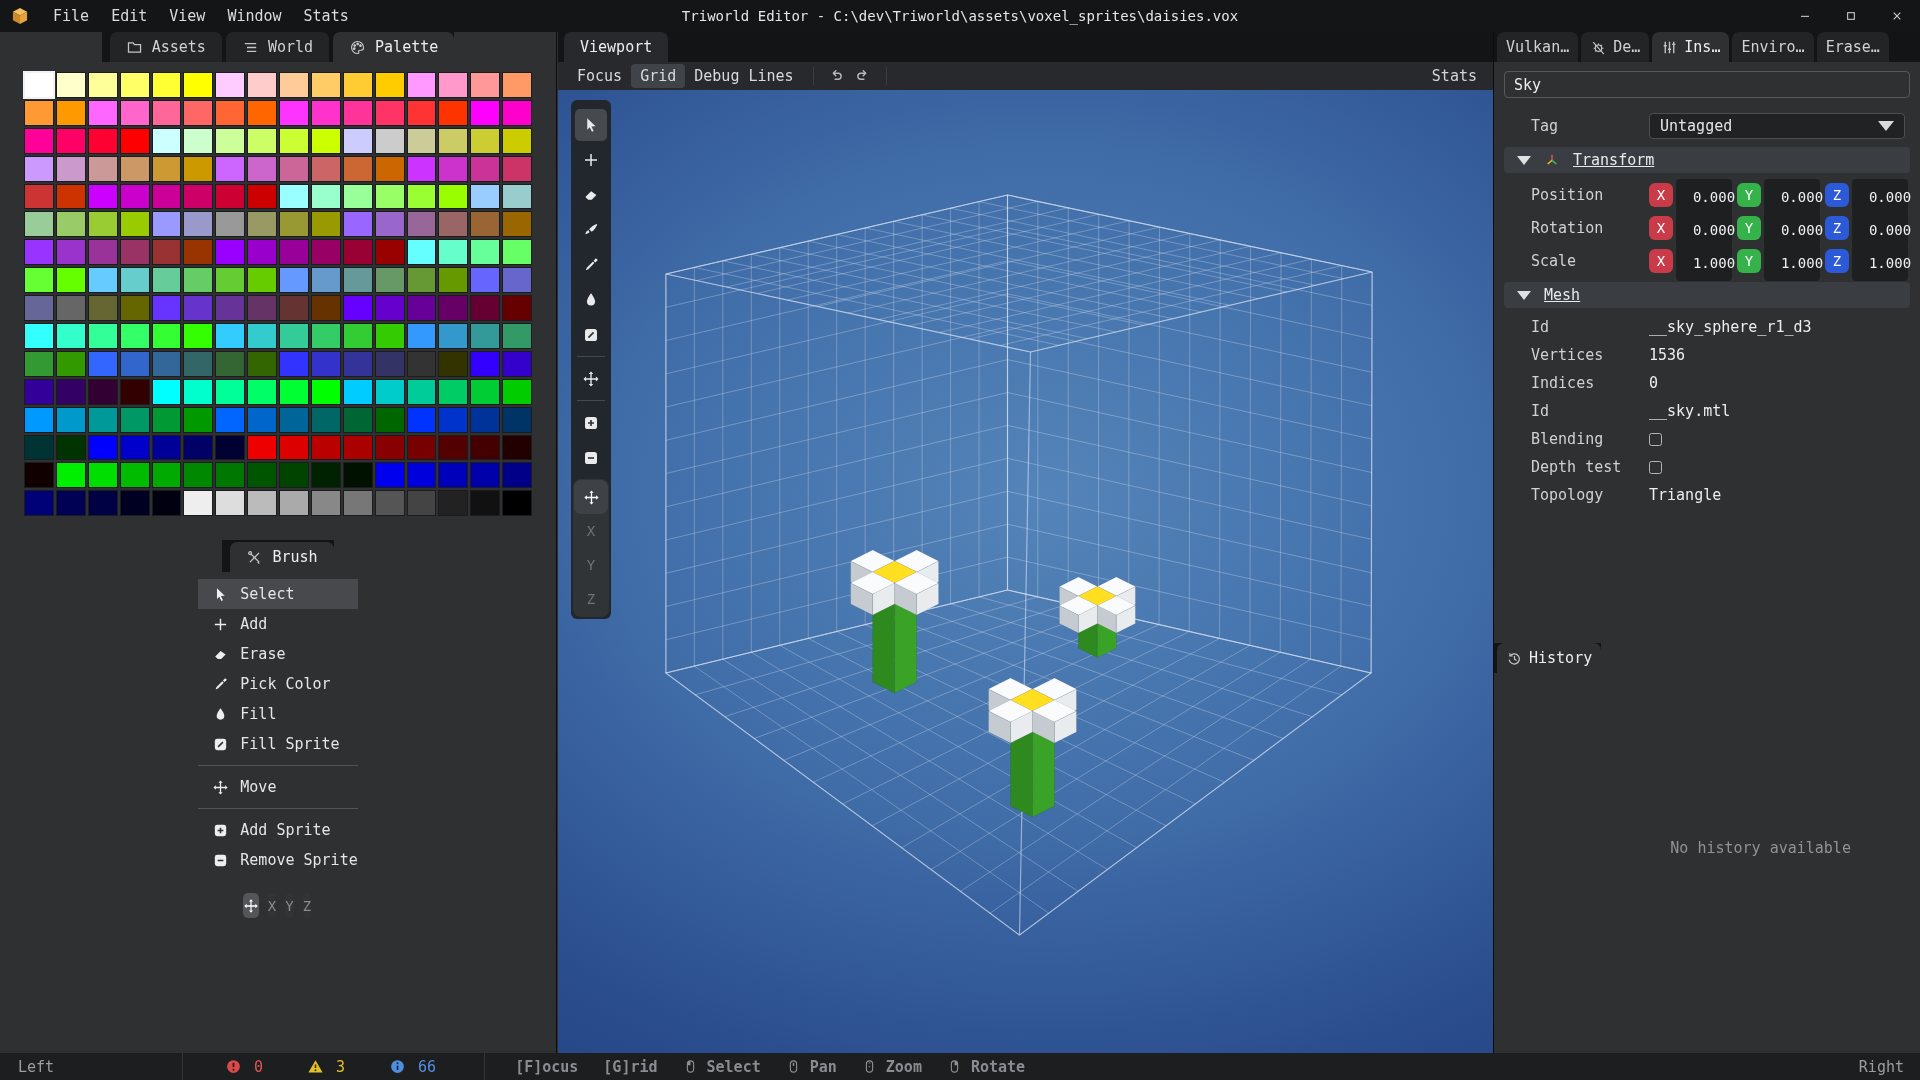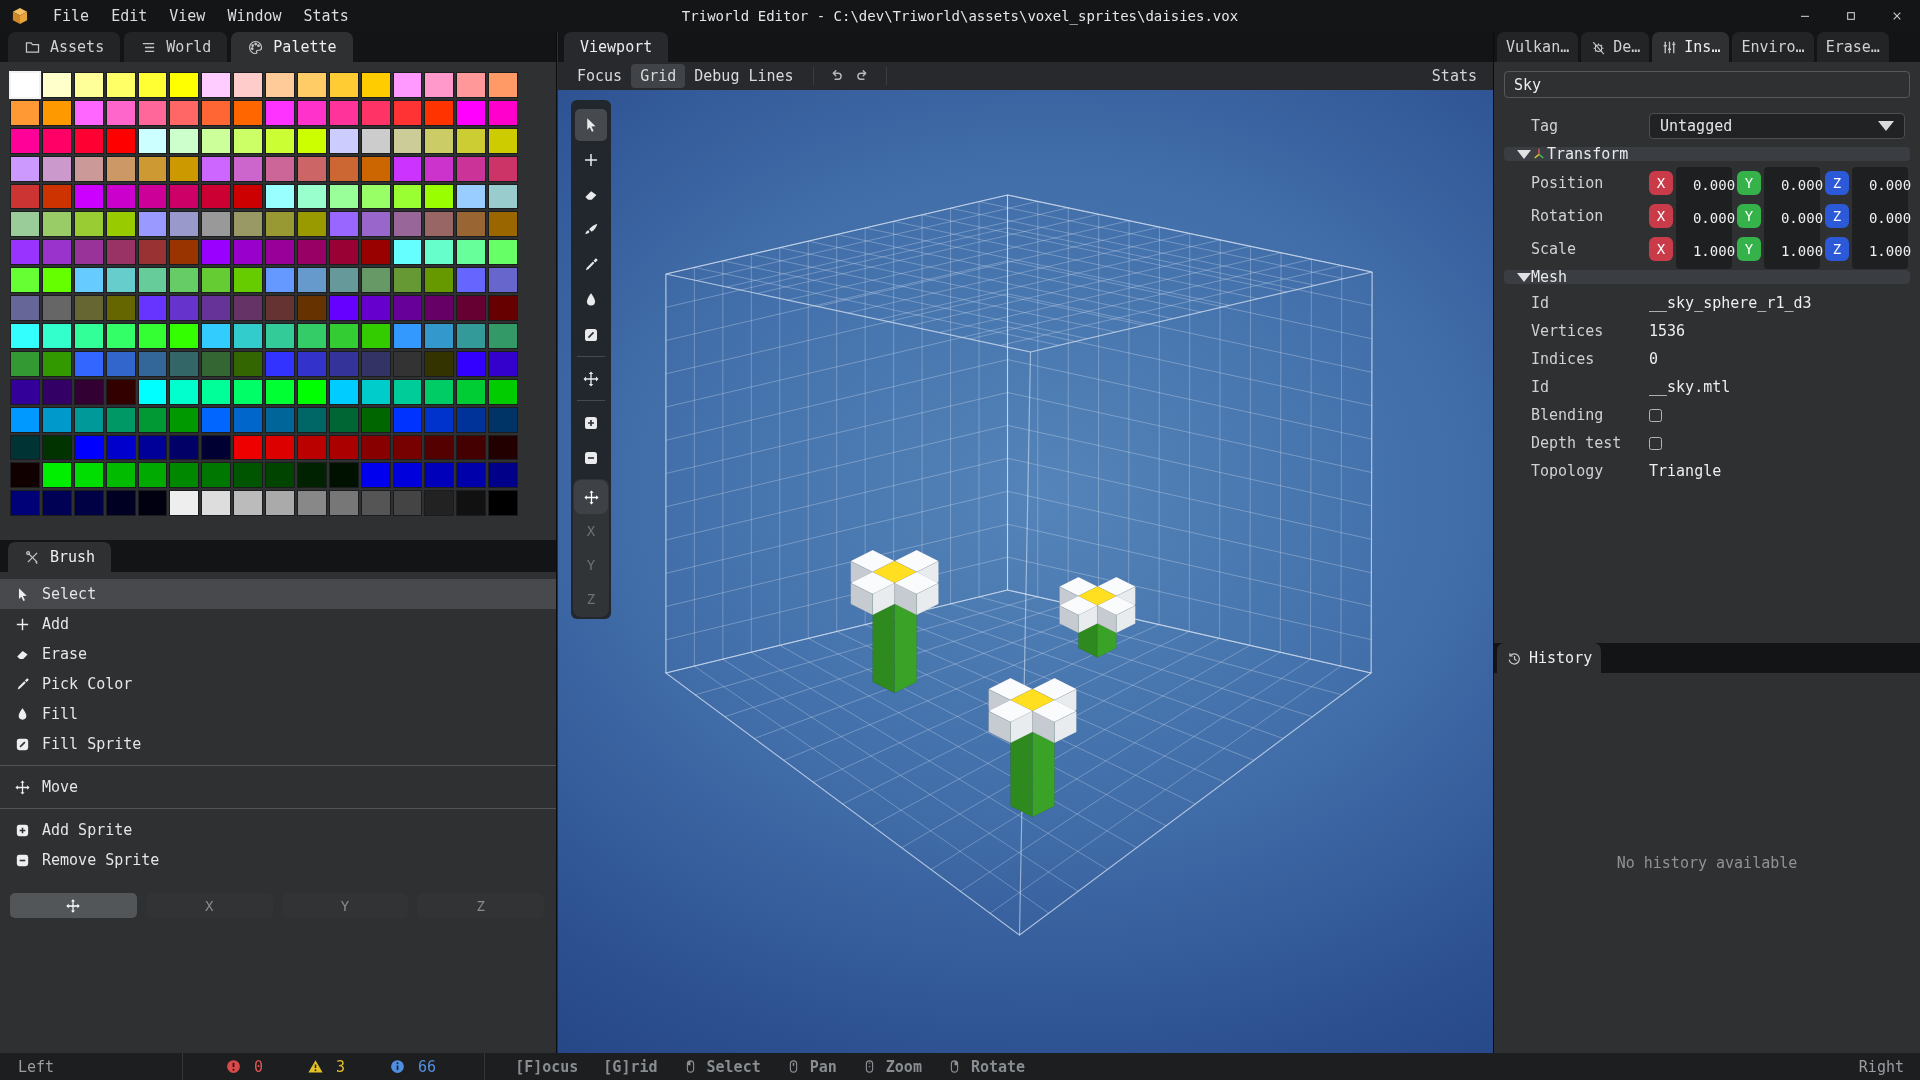--- a/index.html
+++ b/index.html
@@ -23,21 +23,21 @@
 
   
   .tabbar{height:30px;background:#131415;display:flex;align-items:flex-end;gap:4px;padding-left:8px;}
   .tab{height:30px;display:flex;align-items:center;gap:9px;padding:0 16px;background:#222426;
        color:#cfd2d4;border-radius:7px 7px 0 0;white-space:nowrap;}
   .tab.active{background:#2e3032;color:#eceeef;}
   .tab .icn{width:17px;height:17px;color:#c4c7ca;}
 
   
   .left-panel{position:absolute;left:0;top:32px;width:557px;bottom:27px;background:#2e3032;
-              border-right:1px solid #0b0c0d;display:flex;flex-direction:column;}
+              border-right:1px solid #0b0c0d;display:flex;flex-direction:column;align-items:center;}
   .palette-grid{margin:10px 10px 24px 10px;display:grid;grid-template-columns:repeat(16,1fr);
                 grid-auto-rows:25.9px;gap:2px;width:508px;}
   .swatch{border:1px solid #1a1c1e;}
   .swatch.selected{outline:2px solid #f2f2f2;outline-offset:-1px;position:relative;z-index:2;}
   .brush-bar{height:32px;background:#131415;display:flex;align-items:flex-end;gap:4px;padding-left:8px;}
   .brush-list{padding-top:7px;}
   .b-item{height:30px;display:flex;align-items:center;gap:11px;padding-left:14px;color:#e4e6e8;}
   .b-item.selected{background:#47494c;}
   .b-item .icn{width:17px;height:17px;color:#eceeef;}
   .b-divider{height:1px;background:#515457;margin:6px 0;}
@@ -83,36 +83,36 @@
   .rp-tabbar .tab{padding:0 9px;gap:6px;}
   .rp-content{padding:8px 7px 0 7px;}
   .name-box{border:1px solid #56595c;border-radius:4px;height:27px;display:flex;align-items:center;
             padding-left:9px;margin:1px 3px 11px 3px;color:#eceeef;}
   .field-row{display:flex;align-items:center;height:33px;}
   .field-label{width:148px;padding-left:30px;color:#cfd2d4;}
   .dropdown{flex:1;margin-right:8px;height:26px;background:#202224;border:1px solid #4b4e52;
             border-radius:4px;display:flex;align-items:center;padding:0 10px;color:#e4e6e8;}
   .dd-caret{margin-left:auto;width:0;height:0;border-left:8px solid transparent;
             border-right:8px solid transparent;border-top:10px solid #d8dadc;}
-  .section-header{height:14px;background:#3a3d41;border-radius:4px;display:flex;align-items:center;
-                  margin:5px 3px;padding-left:13px;color:#e8eaec;}
+  .section-header{height:26px;background:#3a3d41;border-radius:4px;display:flex;align-items:center;
+                  margin:5px 3px;padding-left:13px;gap:13px;color:#e8eaec;text-decoration:underline;}
   .tri{width:0;height:0;border-left:7px solid transparent;border-right:7px solid transparent;
        border-top:9px solid #dfe1e3;}
   .sh-icn{width:16px;height:16px;}
   .t-row{display:flex;align-items:center;height:33px;}
   .t-label{width:148px;padding-left:30px;color:#cfd2d4;}
   .axis-badge{width:24px;height:24px;border-radius:6px;display:flex;align-items:center;
               justify-content:center;color:#fff;font-size:14px;flex:none;}
   .val-box{width:56px;height:36px;background:#1d1f21;border-radius:4px;display:flex;align-items:center;
            justify-content:center;margin:5px 5px 0 3px;color:#eef0f1;font-size:14px;padding-left:20px;}
   .kv-row{display:flex;align-items:center;height:28px;}
   .kv-label{width:148px;padding-left:30px;color:#cfd2d4;}
   .kv-value{color:#eceeef;}
   .checkbox{width:13px;height:13px;border:1.6px solid #b2b5b8;border-radius:2.5px;background:transparent;}
-  .history-sect{position:absolute;left:0;top:611px;right:0;bottom:0;display:flex;flex-direction:column;text-align:right;}
+  .history-sect{position:absolute;left:0;top:611px;right:0;bottom:0;display:flex;flex-direction:row;text-align:right;}
   .history-body{flex:1;display:flex;align-items:center;justify-content:center;color:#8f9396;}
 
   
   .statusbar{position:absolute;left:0;right:0;bottom:0;height:27px;background:#1c1e20;
              display:flex;align-items:center;color:#9b9fa2;z-index:20;}
   .sb-left{width:182px;padding-left:18px;}
   .sb-sep{width:1px;align-self:stretch;background:#34373a;}
   .sb-counts{display:flex;align-items:center;gap:44px;padding:0 48px 0 42px;}
   .sb-count{display:flex;align-items:center;gap:12px;}
   .sb-count .icn{width:17px;height:17px;}

